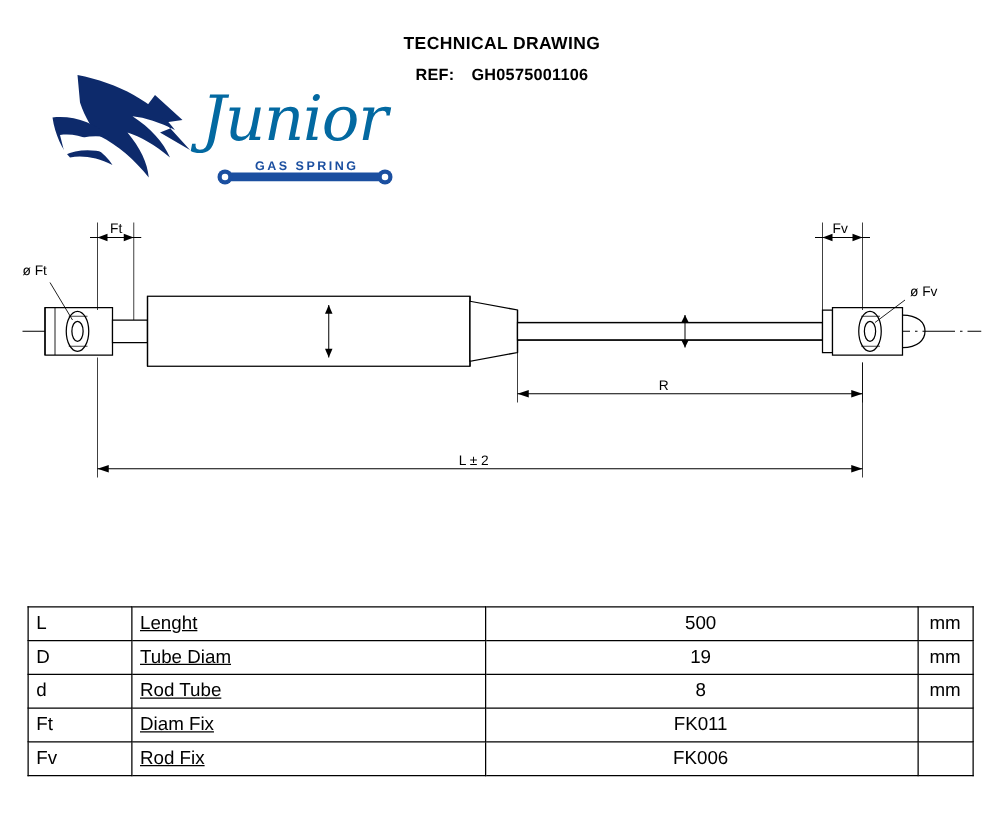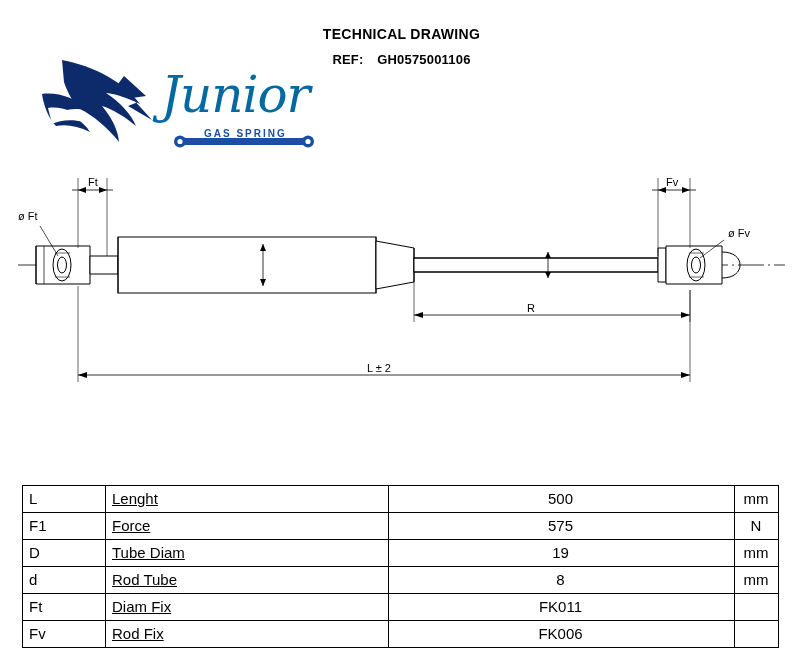--- a/index.html
+++ b/index.html
@@ -225,26 +225,20 @@
 
   <table class="spec-table">
     <tbody>
       <tr>
         <td class="c-sym">L</td>
         <td class="c-name">Lenght</td>
         <td class="c-val">500</td>
         <td class="c-unit">mm</td>
       </tr>
       <tr>
-        <td class="c-sym">F1</td>
-        <td class="c-name">Force</td>
-        <td class="c-val">575</td>
-        <td class="c-unit">N</td>
-      </tr>
-      <tr>
         <td class="c-sym">D</td>
         <td class="c-name">Tube Diam</td>
         <td class="c-val">19</td>
         <td class="c-unit">mm</td>
       </tr>
       <tr>
         <td class="c-sym">d</td>
         <td class="c-name">Rod Tube</td>
         <td class="c-val">8</td>
         <td class="c-unit">mm</td>

